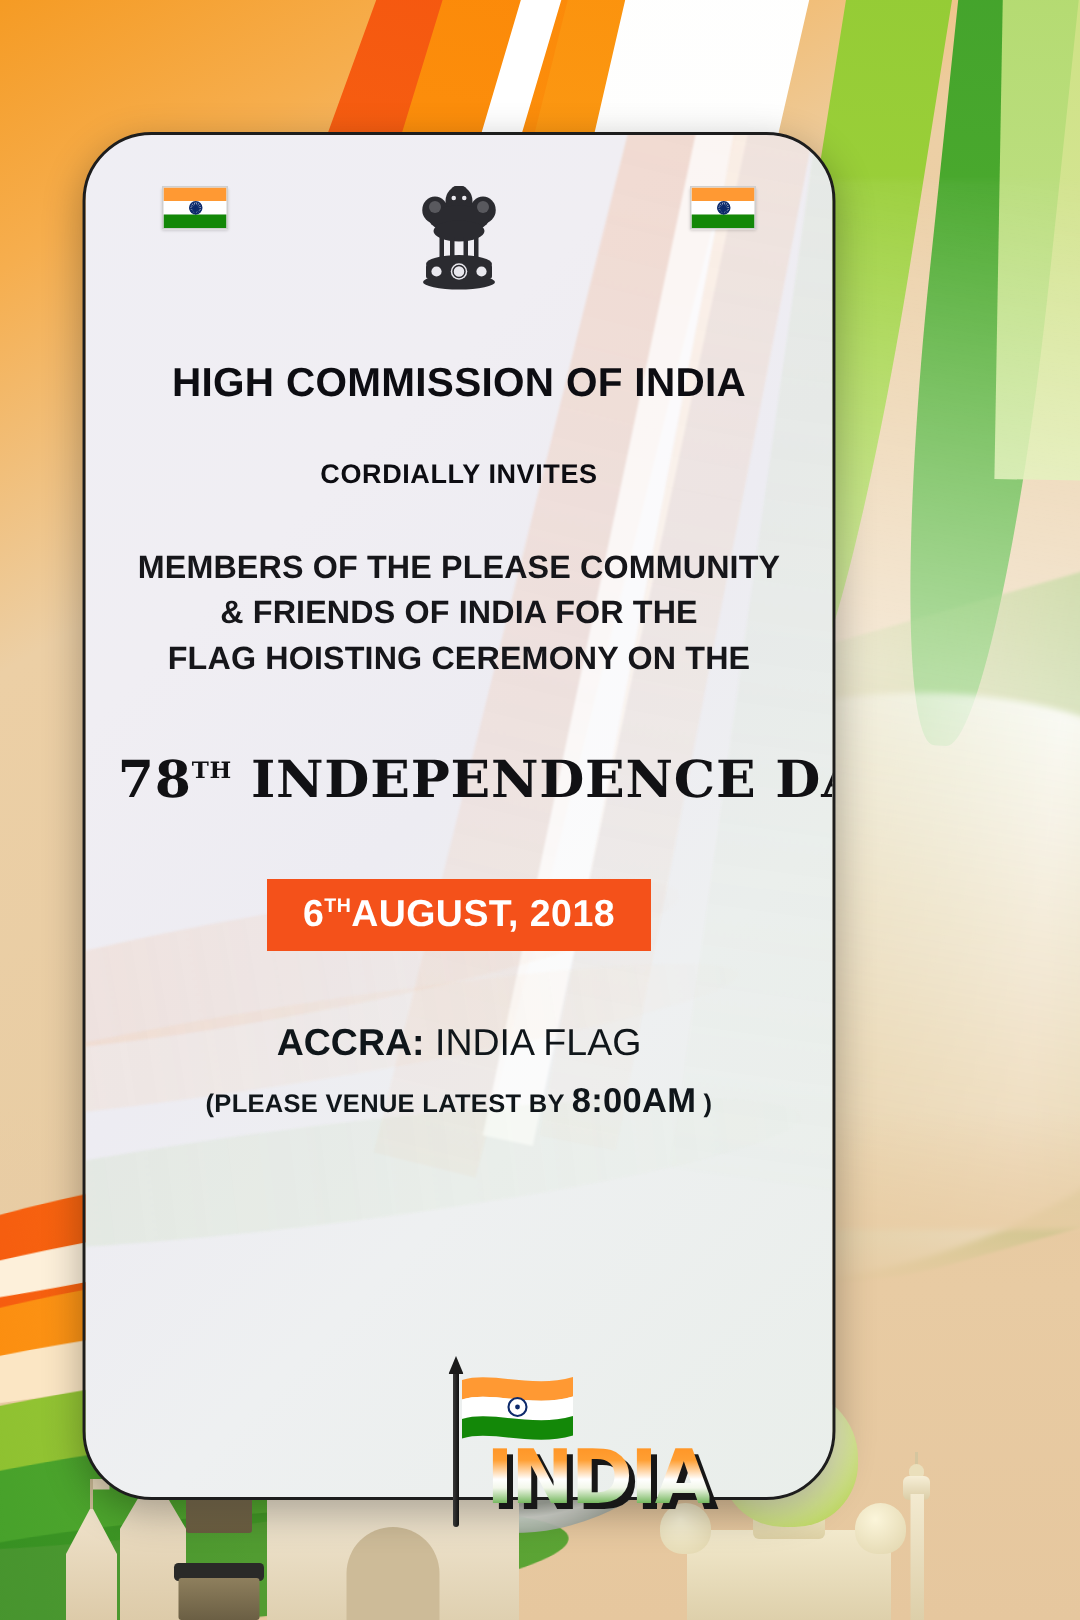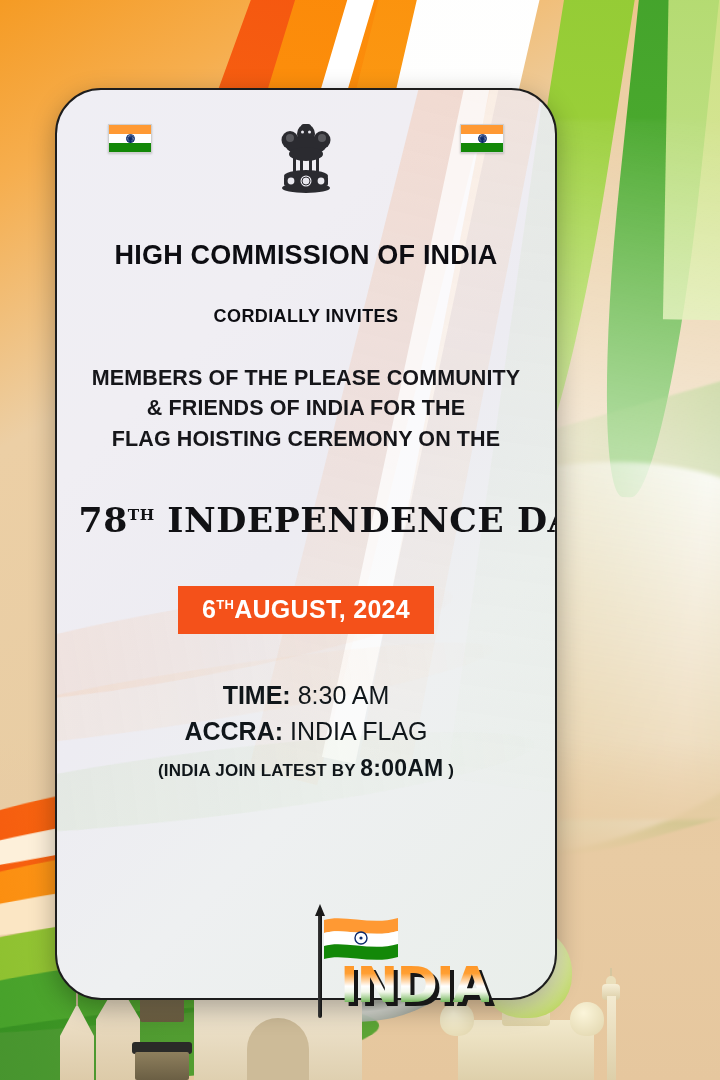--- a/index.html
+++ b/index.html
@@ -74,21 +74,21 @@
   .lrib { position:absolute; left:-120px; border-radius:50%; filter:blur(.4px); }
   .lrib-a { top:790px; width:420px; height:70px; background:linear-gradient(90deg,#f4500f,#fb7f10); transform:rotate(-11deg); }
   .lrib-b { top:826px; width:380px; height:26px; background:#fdf0da; transform:rotate(-11deg); }
   .lrib-c { top:852px; width:440px; height:46px; background:linear-gradient(90deg,#fb8406,#fdab2c); transform:rotate(-10deg); }
   .lrib-d { top:890px; width:400px; height:34px; background:#fbe6c4; transform:rotate(-9deg); }
   .lrib-e { top:918px; width:470px; height:54px; background:linear-gradient(90deg,#86bc2a,#a9d244); transform:rotate(-8deg); }
   .lrib-f { top:962px; width:480px; height:60px; background:linear-gradient(90deg,#3f9c27,#62b336); transform:rotate(-7deg); }
   .lrib-g { top:1012px; width:500px; height:70px; background:linear-gradient(90deg,#2f8a20,#4ea22a); transform:rotate(-5deg); opacity:.9; }
 
   
-  .skyline { position:absolute; left:16px; right:0; bottom:0; height:230px; }
+  .skyline { position:absolute; left:0; right:0; bottom:0; height:230px; }
 
   
   .big-wheel {
     position:absolute; left:192px; bottom:58px; width:300px; height:300px;
     border-radius:50%; opacity:.92;
   }
   .wheel-rim {
     position:absolute; inset:0; border-radius:50%;
     background:radial-gradient(circle,#eef1ee 52%, #c9cfc9 56%, #aab2aa 62%, #d6dbd6 66%, #9aa39a 72%, #e3e7e3 78%);
   }
@@ -493,25 +493,24 @@
 
         <div class="body-txt">
           <div>MEMBERS OF THE PLEASE COMMUNITY</div>
           <div>&amp; FRIENDS OF INDIA FOR THE</div>
           <div>FLAG HOISTING CEREMONY ON THE</div>
         </div>
 
         <div class="headline"><span>78</span><sup>TH</sup><span> INDEPENDENCE DAY OF INDIA</span></div>
 
         <div class="badge-wrap">
-          <span class="badge"><span>6</span><sup>TH</sup><span>AUGUST, 2024</span></span>
+          <span class="badge"><span>6</span><sup>TH</sup><span>AUGUST, 2018</span></span>
         </div>
 
         <div class="details">
-          <div class="det-line"><b>TIME:</b><span> 8:30 AM</span></div>
           <div class="det-line"><b>ACCRA:</b><span> INDIA FLAG</span></div>
-          <div class="note"><span>(INDIA JOIN LATEST BY </span><span class="big">8:00AM</span><span> )</span></div>
+          <div class="note"><span>(PLEASE VENUE LATEST BY </span><span class="big">8:00AM</span><span> )</span></div>
         </div>
 
       </div>
     </div>
   </div>
 </div>
 
 </body></html>

